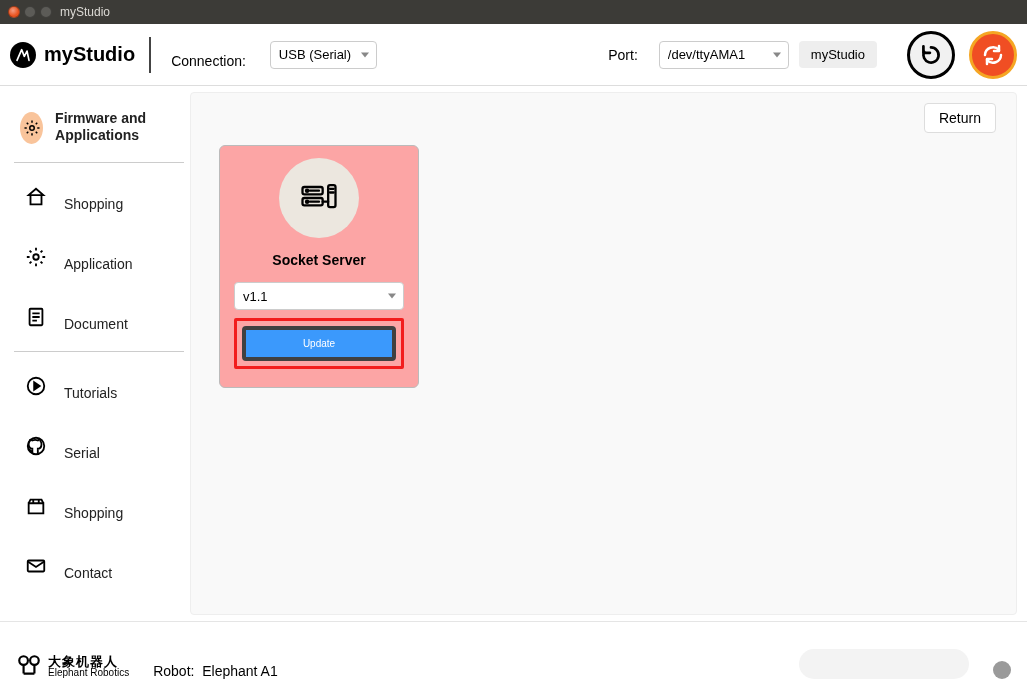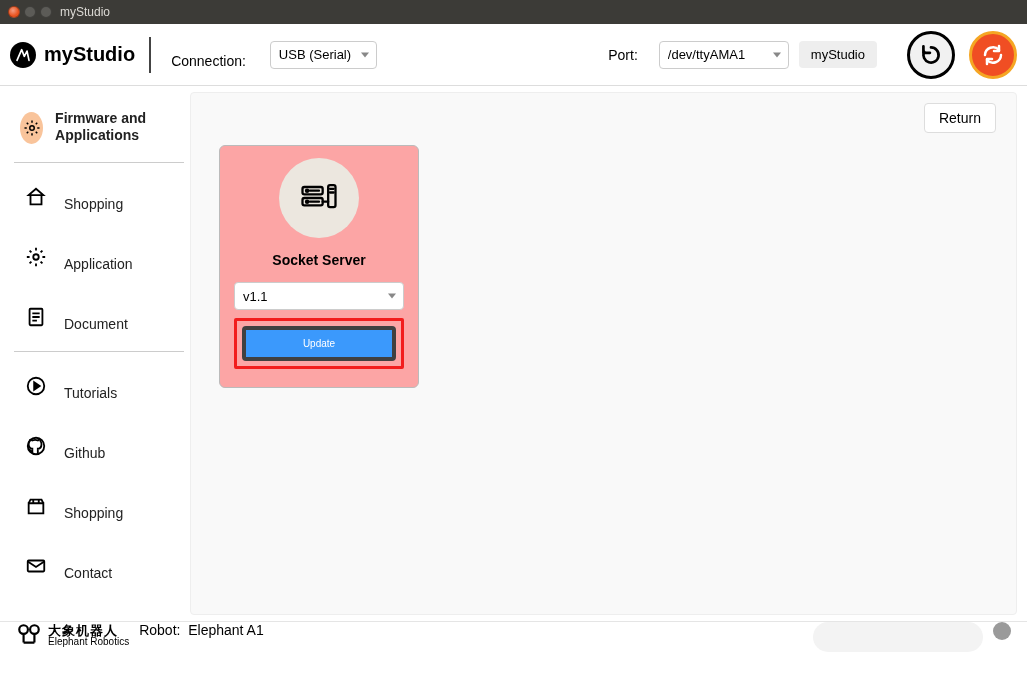--- a/index.html
+++ b/index.html
@@ -115,21 +115,21 @@
   .update-wrap{
     width:100%; border:3px solid #f21d1d; padding:5px; border-radius:2px;
   }
   .update-btn{
     width:100%; background:#3b99fc; color:#fff; border:4px solid #404040; border-radius:4px; padding:8px 0;
     font-size:10px; cursor:pointer;
   }
 
   
   .footer{
-    height:58px; border-top:1px solid #e5e5e5; display:flex; align-items:flex-start; padding:0 16px; gap:10px;
+    height:58px; border-top:1px solid #e5e5e5; display:flex; align-items:flex-end; padding:0 16px; gap:24px;
   }
   .er-logo{ display:flex; align-items:center; gap:6px; font-size:10px; line-height:1;}
   .er-cn{ font-size:13px; font-weight:bold; letter-spacing:1px;}
   .robot-label{ font-size:14px; }
   .footer-spacer{ flex:1;}
   .footer-input{
     width:170px; height:30px; border-radius:15px; background:#f3f3f3; border:none;
   }
   .footer-dot{
     width:18px; height:18px; border-radius:50%; background:#9a9a9a;
@@ -255,21 +255,21 @@
       <span class="side-label">Tutorials</span>
     </div>
 
     <div class="side-item">
       <div class="side-icon">
         <svg width="22" height="22" viewBox="0 0 24 24" fill="none" stroke="#000" stroke-width="2">
             <circle cx="12" cy="12" r="9"></circle>
             <path d="M9 18c-3 1-3-2-5-2m10 4v-3c0-1 0-2-1-2 3 0 5-1 5-5 0-1 0-2-1-3 0-1 0-2-1-2-1 0-2 1-2 1-2-1-4-1-6 0 0 0-1-1-2-1-1 0-1 1-1 2-1 1-1 2-1 3 0 4 2 5 5 5-1 0-1 1-1 2v3"></path>
           </svg>
       </div>
-      <span class="side-label">Github</span>
+      <span class="side-label">Serial</span>
     </div>
 
     <div class="side-item">
       <div class="side-icon">
         <svg width="22" height="22" viewBox="0 0 24 24" fill="none" stroke="#000" stroke-width="2">
             <path d="M4 9h16v11H4z"></path>
             <path d="M4 9l2-4h12l2 4M9 5v4M15 5v4"></path>
           </svg>
       </div>
       <span class="side-label">Shopping</span>

